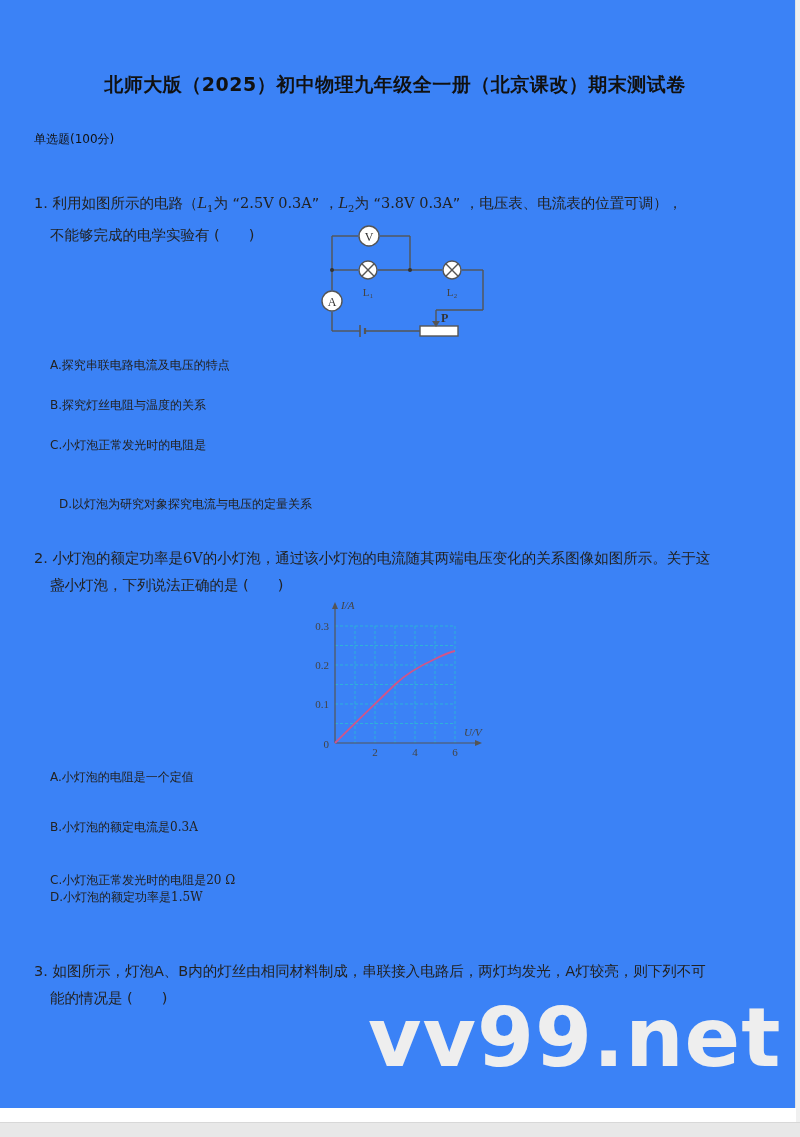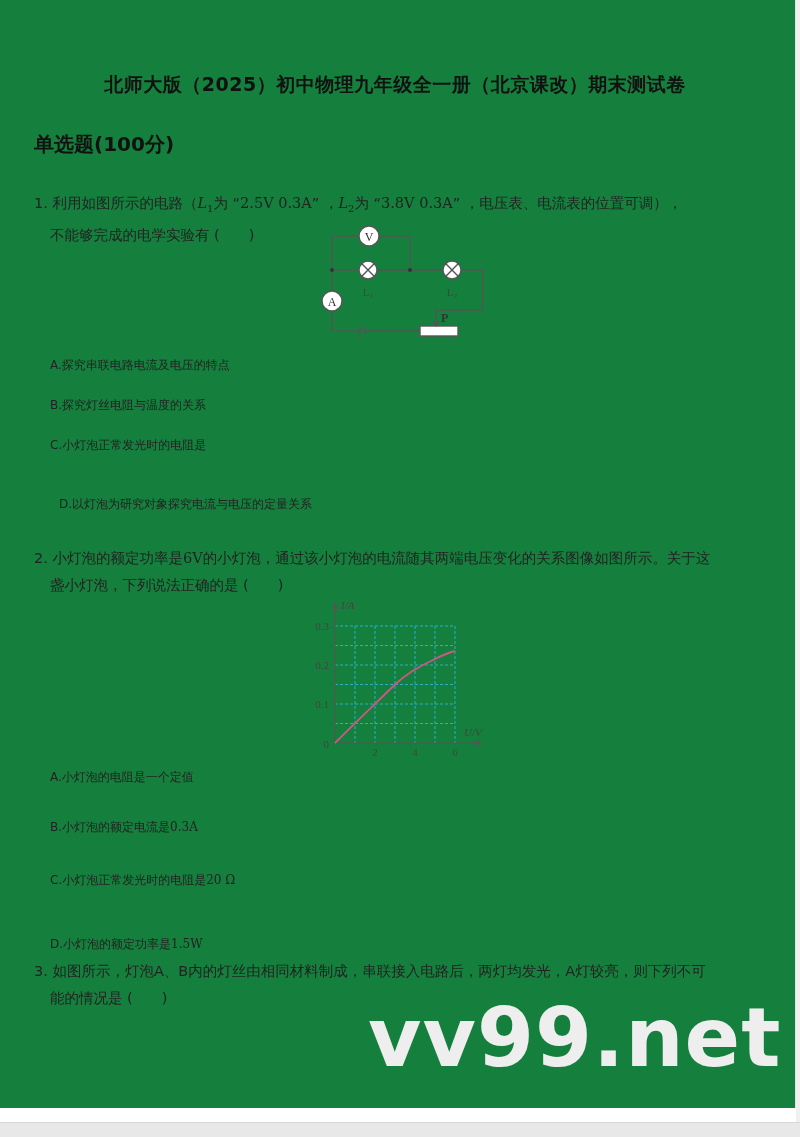--- a/index.html
+++ b/index.html
@@ -1,22 +1,22 @@
 <!DOCTYPE html>
 <html><head>
 <meta charset="utf-8">
 <style>
   html, body { margin:0; padding:0; }
   body {
     width:800px; height:1137px; background:#ffffff; position:relative; overflow:hidden;
     font-family:"DejaVu Sans","Liberation Sans",sans-serif; color:#222;
   }
-  .page { position:absolute; left:0; top:0; width:795px; height:1108px; background:#15803d; border-right:1px solid #e2e2e2; }
+  .page { position:absolute; left:0; top:0; width:795px; height:1108px; background:#3b82f6; border-right:1px solid #e2e2e2; }
   .title { position:absolute; left:0; width:790px; top:72px; text-align:center; font-size:19px; font-weight:bold; color:#111; letter-spacing:0.5px; }
-  .section { position:absolute; left:34px; top:131px; font-size:20px; font-weight:bold; color:#111; }
+  .section { position:absolute; left:34px; top:131px; font-size:12px; font-weight:normal; color:#111; }
   .q { position:absolute; left:34px; font-size:14.5px; line-height:27px; color:#222; }
   .q .cont { padding-left:16px; }
   .serif { font-family:"DejaVu Serif","Liberation Serif",serif; }
   .ital { font-style:italic; }
   .opt { position:absolute; left:50px; font-size:12px; color:#222; }
   .wm { position:absolute; left:368px; top:990px; font-size:82px; font-weight:bold; color:#eeeeee; font-family:"DejaVu Sans",sans-serif; letter-spacing:1px; }
   .bottombar { position:absolute; left:0; top:1122px; width:800px; height:15px; background:#e8e8e8; border-top:1px solid #d8d8d8; }
   .scroll { position:absolute; left:796px; top:0; width:4px; height:1122px; background:#f0f0f0; }
   svg text { font-family:"Liberation Serif","DejaVu Serif",serif; }
 </style>
@@ -134,21 +134,21 @@
 
   <div class="opt" style="top:769px;">
     <span>A.小灯泡的电阻是一个定值</span>
   </div>
   <div class="opt" style="top:809px;margin-top:10px;">
     <span>B.小灯泡的额定电流是</span><span class="serif">0.3A</span>
   </div>
   <div class="opt" style="top:849px;margin-top:23px;">
     <span>C.小灯泡正常发光时的电阻是</span><span class="serif">20 Ω</span>
   </div>
-  <div class="opt" style="top:936px;">
+  <div class="opt" style="top:889px;">
     <span>D.小灯泡的额定功率是</span><span class="serif">1.5W</span>
   </div>
 
   <div class="q" style="top:958px;">
     <div>
       <span>3.</span>
       <span>如图所示，灯泡A、B内的灯丝由相同材料制成，串联接入电路后，两灯均发光，A灯较亮，则下列不可</span>
     </div>
     <div class="cont">能的情况是 (　　)</div>
   </div>

